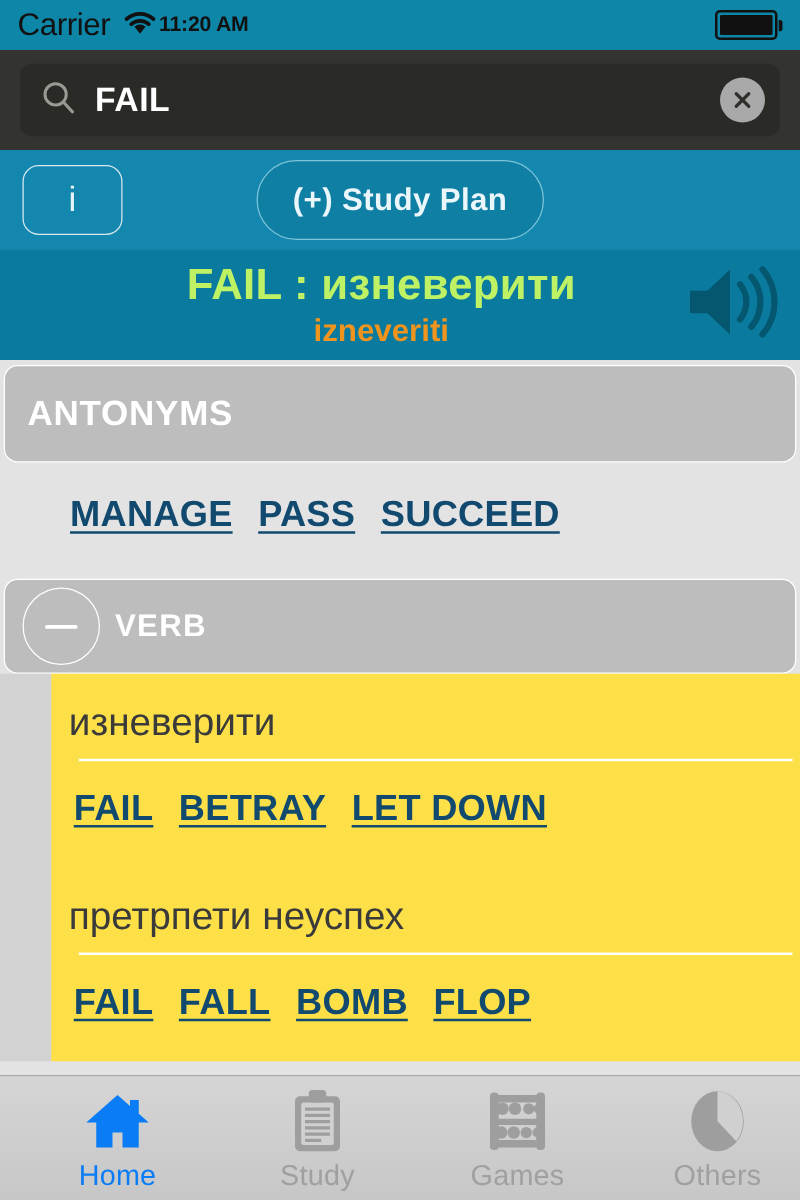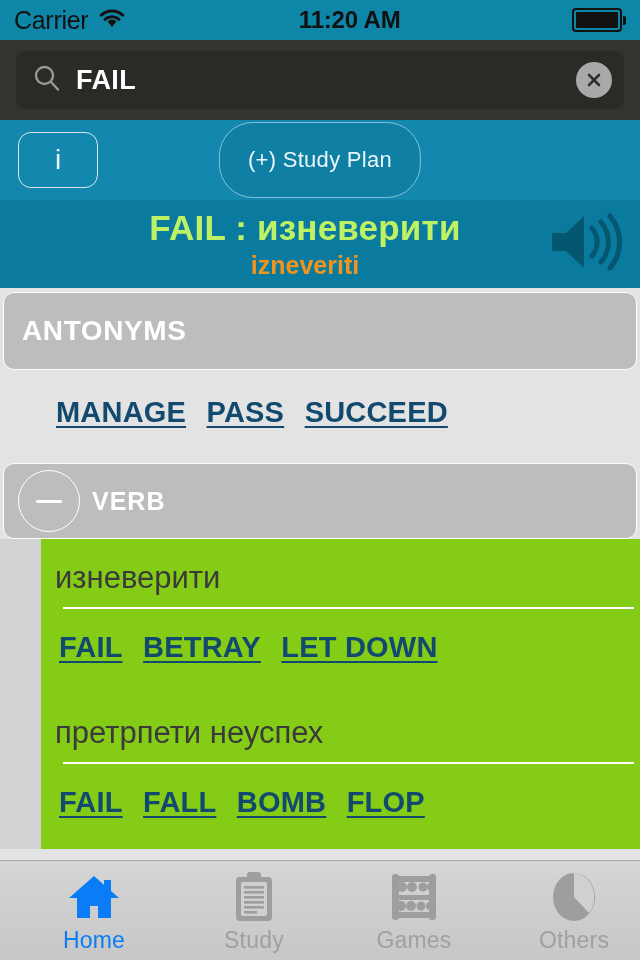--- a/index.html
+++ b/index.html
@@ -12,21 +12,21 @@
   #app { position:relative; width:640px; height:960px; display:flex; flex-direction:column; }
 
   
   .statusbar {
     height:40px; background:#0e86a8; flex:0 0 40px;
     display:flex; align-items:center; padding:0 14px;
     color:#0d1b20;
   }
   .sb-left { display:flex; align-items:center; gap:9px; flex:0 0 auto; }
   .sb-carrier { font-size:25px; letter-spacing:-.3px; color:#111; }
-  .sb-center { flex:1; text-align:center; font-size:24px; font-weight:bold; color:#111; letter-spacing:-.2px; }
+  .sb-center { flex:1; font-size:17px; font-weight:bold; color:#111; letter-spacing:-.2px; }
   .sb-right { flex:0 0 auto; display:flex; align-items:center; }
   .battery { width:50px; height:24px; border:2.5px solid #111; border-radius:4px; padding:2px; }
   .battery i { display:block; width:100%; height:100%; background:#111; border-radius:1px; }
   .batt-tip { width:3px; height:9px; background:#111; border-radius:0 2px 2px 0; margin-left:1px; }
 
   
   .searchwrap {
     flex:0 0 80px; background:#333330; padding:11px 16px;
     display:flex; align-items:center;
   }
@@ -47,23 +47,23 @@
     flex:0 0 80px; background:#1387ae;
     display:flex; align-items:center; padding:0 18px; position:relative;
   }
   .info-btn {
     width:80px; height:56px; border:1.6px solid #d7e9ef; border-radius:13px;
     display:flex; align-items:center; justify-content:center;
     color:#e9f4f7; font-size:28px; font-weight:300;
   }
   .studyplan-btn {
     position:absolute; left:50%; transform:translateX(-50%);
-    height:76px; padding:0 28px; border:1.6px solid #7fc4da; border-radius:34px;
+    height:64px; padding:0 28px; border:1.6px solid #7fc4da; border-radius:34px;
     background:#0f7fa4; display:flex; align-items:center; justify-content:center;
-    color:#eaf6fa; font-size:22px; font-weight:400; letter-spacing:.3px;
+    color:#eaf6fa; font-size:25px; font-weight:700; letter-spacing:.3px;
   }
 
   
   .wordhead {
     flex:0 0 88px; background:#0a7b9e;
     display:flex; align-items:center; padding:0 16px; position:relative;
   }
   .wordhead-txt { flex:1; text-align:center; padding-right:30px; }
   .wordhead-main {
     font-size:35px; font-weight:bold; color:#bef264; letter-spacing:.2px; line-height:1.15;
@@ -95,21 +95,21 @@
   .collapse-circle i { display:block; width:26px; height:3px; background:#ffffff; border-radius:2px; }
 
   .wordlinks { padding:26px 16px 30px 56px; }
   .wlink {
     font-size:29px; font-weight:bold; color:#12496f; text-decoration:underline;
     text-underline-offset:4px; margin-right:16px; letter-spacing:.2px; white-space:nowrap;
   }
 
   .verb-body { display:flex; }
   .gutter { flex:0 0 41px; background:#d2d2d2; }
-  .entries { flex:1; background:#84cc16; }
+  .entries { flex:1; background:#fde047; }
   .entry { padding:0; }
   .entry-term {
     font-size:31px; color:#3a3a3a; padding:22px 0 12px 14px; line-height:1.1;
   }
   .entry-rule { height:2px; background:#ffffff; margin:0 6px 0 22px; }
   .entry-links { padding:22px 0 30px 18px; }
 
   
   .tabbar {
     flex:0 0 99px; display:flex;

